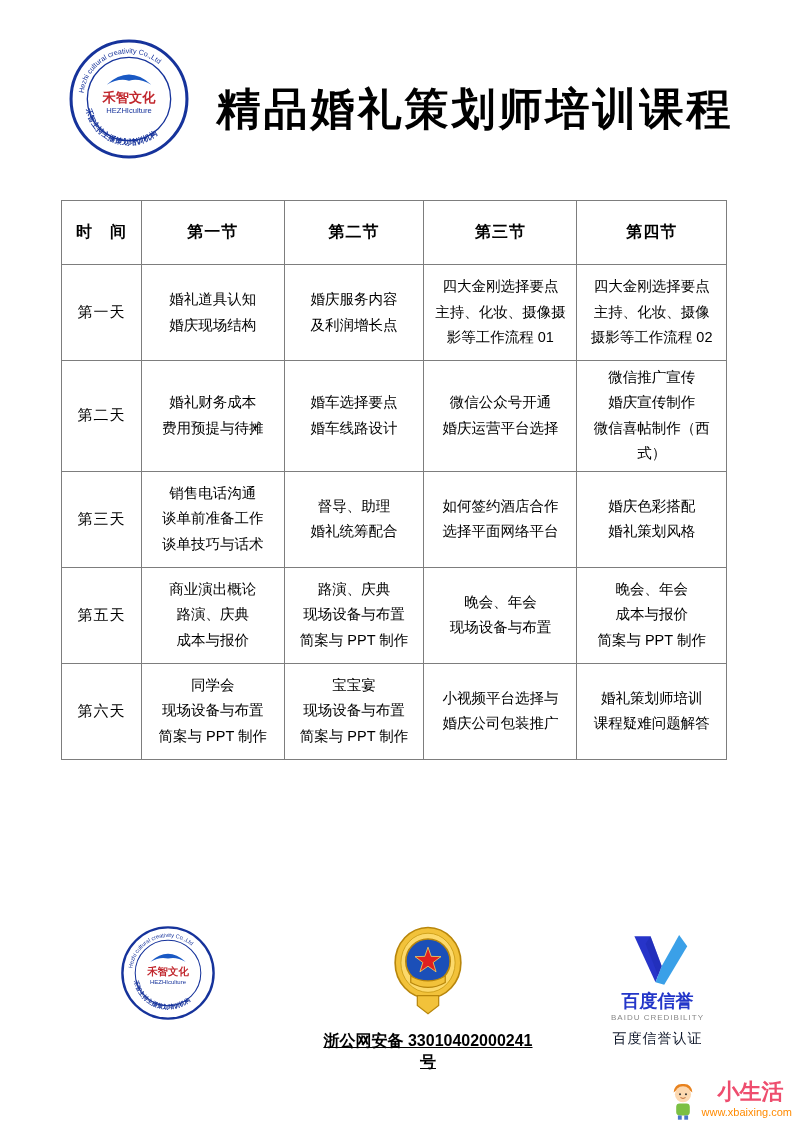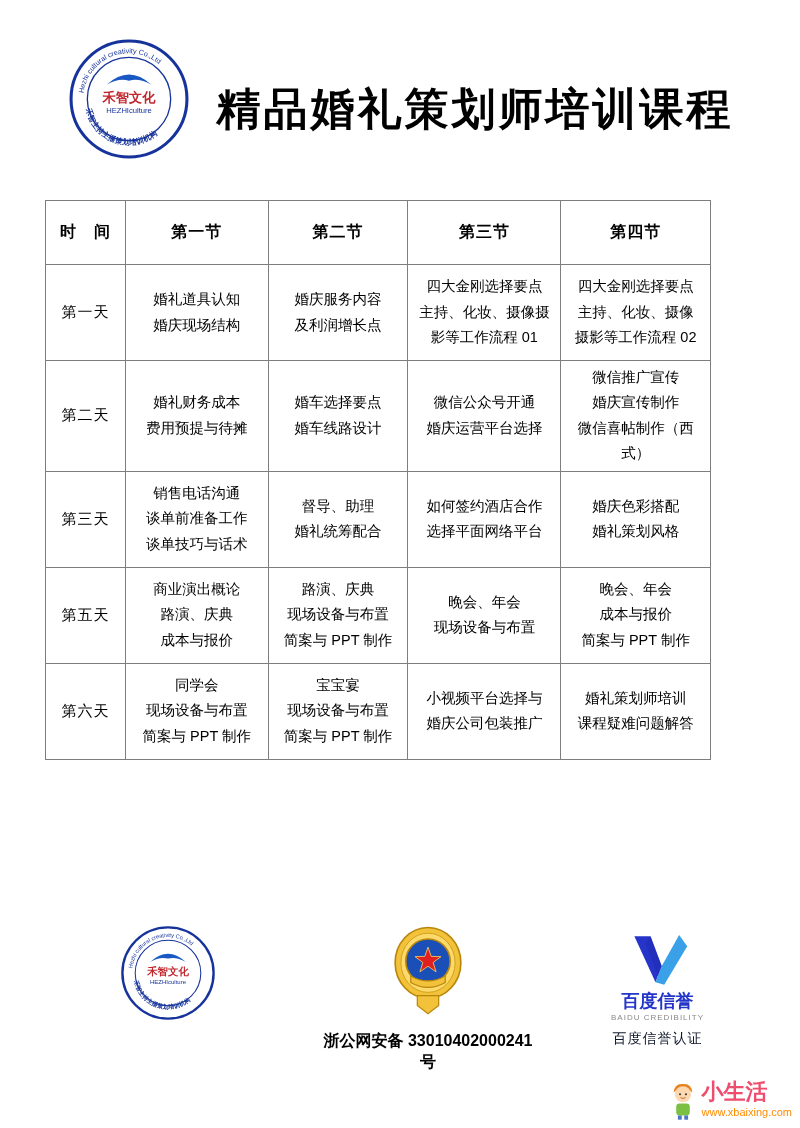--- a/index.html
+++ b/index.html
@@ -14,50 +14,50 @@
   
   .header { position:absolute; top:28px; left:0; width:800px; height:150px; }
   .logo-main { position:absolute; left:68px; top:10px; width:122px; height:122px; }
   .page-title {
     position:absolute; left:180px; right:30px; top:52px;
     text-align:center; font-size:44px; font-weight:900; letter-spacing:3px; color:#000;
     white-space:nowrap;
   }
 
   
-  table.course { position:absolute; left:45px; top:200px; width:666px;
+  table.course { position:absolute; left:61px; top:200px; width:666px;
     border-collapse:collapse; table-layout:fixed; }
   table.course th, table.course td {
     border:1px solid #7d7d7d; text-align:center; vertical-align:middle;
     white-space:pre-line; padding:4px 3px;
   }
   table.course thead th { height:64px; font-size:16px; font-weight:bold; letter-spacing:1px; }
   table.course tbody tr { height:96px; }
   td.day-cell { font-size:15px; font-weight:400; letter-spacing:1px; }
   td.lesson-cell { font-size:14.5px; line-height:1.75; color:#000; }
 
   
   .footer-block { position:absolute; text-align:center; }
   .fb-left  { left:60px;  top:925px; width:215px; }
   .fb-center{ left:318px; top:925px; width:220px; }
   .fb-right { left:570px; top:930px; width:175px; }
   .logo-small { width:96px; height:96px; }
   .copyright-text { margin-top:8px; font-size:13px; color:#111; }
   .badge-svg { width:74px; height:92px; }
-  .police-text { margin-top:10px; font-size:16px; font-weight:bold; color:#000; }
+  .police-text { margin-top:10px; font-size:16px; font-weight:bold; color:#000;text-decoration:underline; }
   .baidu-logo { width:64px; height:56px; }
   .baidu-brand { font-size:18px; font-weight:bold; color:#2336c9; line-height:1.1; margin-top:2px; }
   .baidu-brand-en { font-size:8px; color:#888; letter-spacing:1px; margin-top:1px; }
   .baidu-caption { font-size:14px; color:#0f172a; margin-top:8px; letter-spacing:1px; }
 
   
   .watermark { position:absolute; right:8px; bottom:6px; display:flex; align-items:flex-start; }
   .mascot { width:34px; height:42px; margin-right:2px; }
   .wm-texts { display:flex; flex-direction:column; align-items:flex-start; }
-  .wm-name { font-size:22px; font-weight:bold; color:#ee4d6e; line-height:1.1; }
+  .wm-name { font-size:22px; font-weight:bold; color:#ee4d6e; line-height:1.1;margin-left:16px; }
   .wm-url { font-size:11px; color:#ff8a00; margin-top:2px; }
 </style>
 </head>
 <body>
 
 <div class="page">
 
   <div class="header">
     <svg class="logo-main" viewBox="0 0 120 120">
       <circle cx="60" cy="60" r="57" fill="#ffffff" stroke="#16339b" stroke-width="3"></circle>

